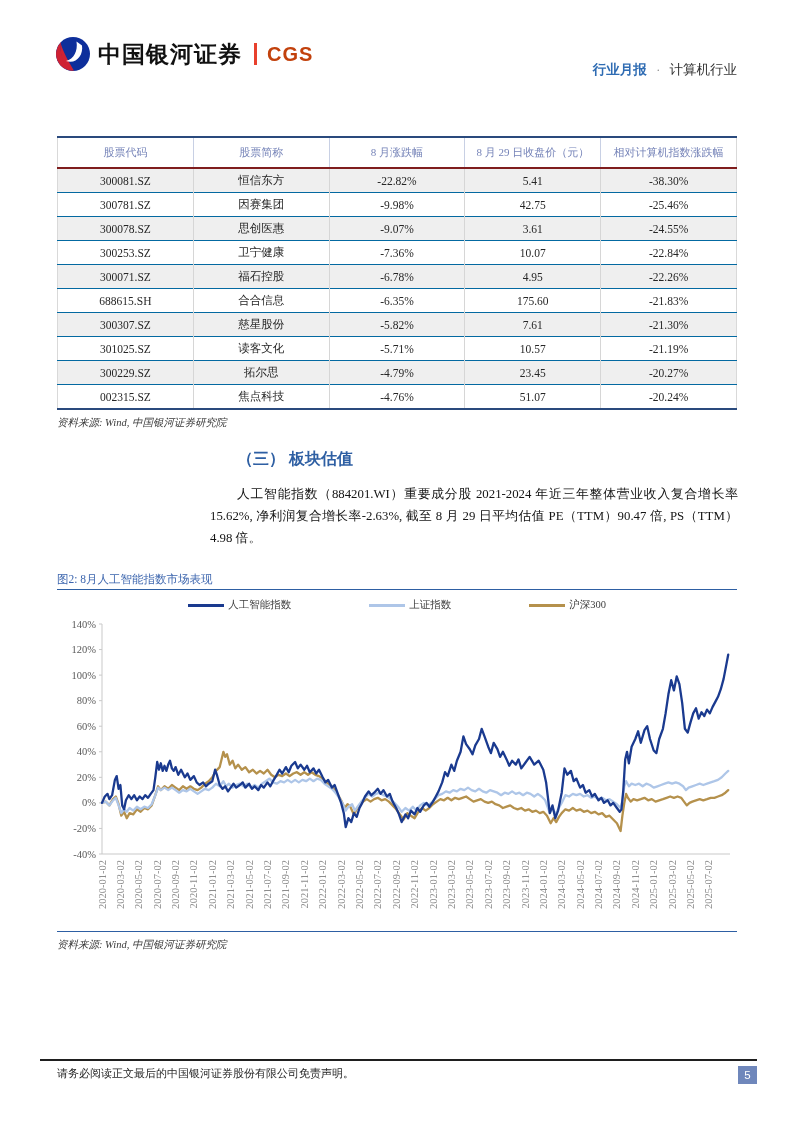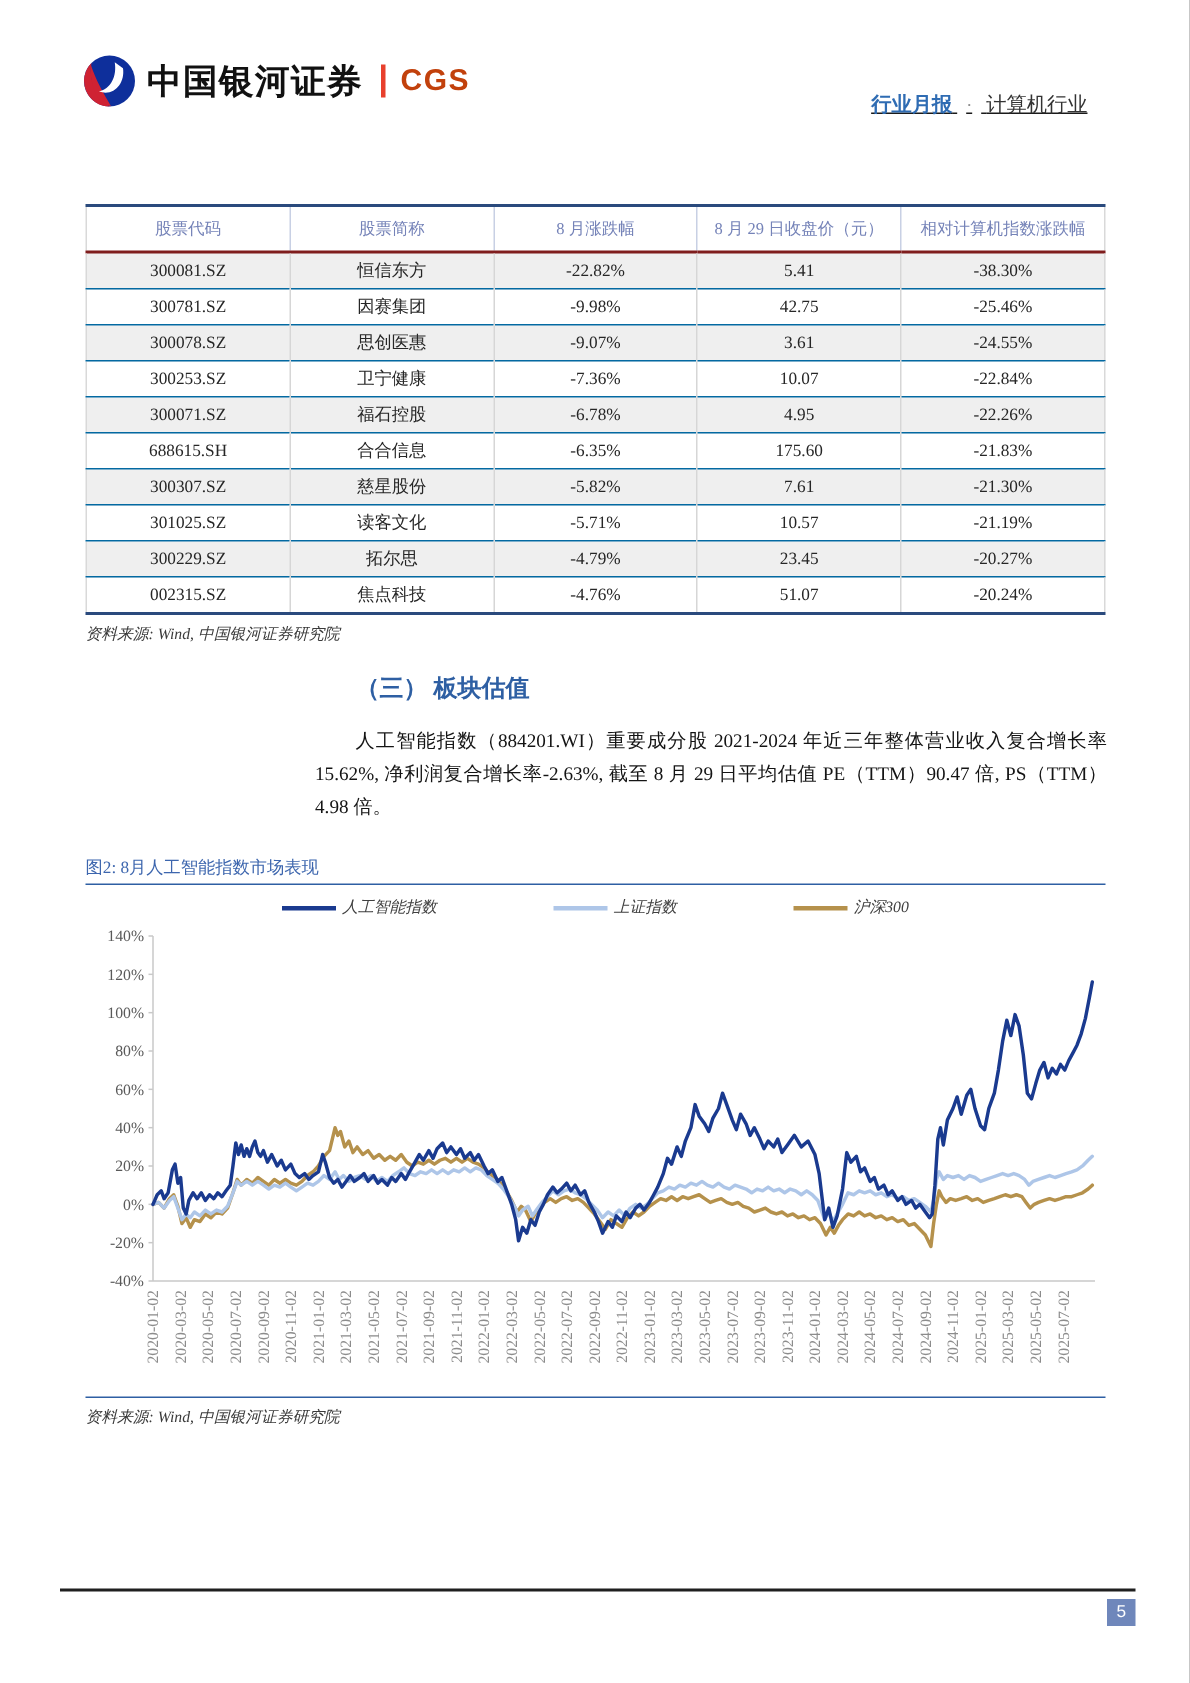--- a/index.html
+++ b/index.html
@@ -5,21 +5,21 @@
   html,body{margin:0;padding:0;background:#9b9b9b;}
   .page{position:relative;width:793px;height:1122px;margin:0 auto;background:#ffffff;
         font-family:"Liberation Serif","DejaVu Serif",serif;color:#1a1a1a;overflow:hidden;}
 
   
   .hdr-logo{position:absolute;top:36px;left:55px;display:flex;align-items:center;gap:7px;}
   .logo-mark{width:36px;height:36px;display:block;}
   .logo-cn{font-family:"Liberation Sans","DejaVu Sans",sans-serif;font-weight:bold;font-size:23px;color:#111;letter-spacing:1px;}
   .logo-bar{width:3px;height:22px;background:#e8402d;margin:0 3px 0 5px;}
   .logo-en{font-family:"Liberation Sans","DejaVu Sans",sans-serif;font-weight:bold;font-size:20px;color:#c2410c;letter-spacing:1px;}
-  .hdr-right{position:absolute;top:61px;right:68px;font-size:13.5px;white-space:nowrap;text-decoration:underline;}
+  .hdr-right{position:absolute;top:61px;right:56px;font-size:13.5px;white-space:nowrap;}
   .hdr-type{color:#2f6cb3;font-weight:bold;}
   .hdr-dot{color:#8a8a8a;margin:0 6px;font-size:12px;}
   .hdr-ind{color:#333;}
 
   
   .table-block{position:absolute;top:136px;left:57px;width:680px;}
   .table-title{font-size:11.5px;color:#3d66ae;margin-bottom:4px;}
   table.data{width:100%;border-collapse:collapse;table-layout:fixed;
              border-top:2px solid #2a4a7d;border-bottom:2px solid #2a4a7d;
              border-left:1px solid #d9d9d9;border-right:1px solid #d9d9d9;}
@@ -35,21 +35,21 @@
   
   .sec-heading{position:absolute;top:449px;left:237px;font-size:16px;font-weight:bold;color:#2e5fa3;}
   .sec-para{position:absolute;top:483px;left:210px;width:528px;font-size:12.8px;line-height:22px;
             text-align:justify;text-indent:27px;color:#141414;margin:0;}
 
   
   .chart-block{position:absolute;top:572px;left:57px;width:680px;}
   .chart-title{font-size:11.5px;color:#3d66ae;line-height:15px;}
   .chart-rule{border-top:1.5px solid #2e5fa3;margin-top:2px;}
   .legend{display:flex;justify-content:center;gap:78px;margin-top:8px;height:14px;align-items:center;
-          font-size:10.5px;color:#404040;font-style:italic;}
+          font-size:10.5px;color:#404040;}
   .legend-item{display:flex;align-items:center;gap:4px;}
   .legend-swatch{display:inline-block;width:36px;height:3px;}
   svg.chart{display:block;margin-top:1px;font-family:"Liberation Serif","DejaVu Serif",serif;overflow:visible;}
   .chart-rule2{border-top:1.5px solid #2e5fa3;margin-top:16px;}
 
   
   .footer{position:absolute;top:1059px;left:40px;width:717px;border-top:2.5px solid #1f1f1f;}
   .footer-text{display:inline-block;padding:5px 0 0 17px;font-size:11px;color:#262626;}
   .page-badge{position:absolute;right:0;top:5px;width:19px;height:18px;background:#6f87bb;color:#fff;
               text-align:center;line-height:18px;font-size:11.5px;
@@ -243,16 +243,17 @@
         <text transform="translate(655.4,247) rotate(-90)" text-anchor="end" font-size="10.5" fill="#8c8c8c">2025-07-02</text>
         <polyline points="45.0,189.9 48.7,188.6 52.4,192.4 56.0,186.1 58.8,183.5 61.6,191.2 64.3,202.7 67.1,198.8 69.8,205.2 72.6,200.1 76.3,201.4 79.9,196.3 83.6,198.8 87.3,195.0 91.0,196.3 94.7,192.4 98.3,182.2 101.1,173.3 103.8,177.1 107.5,173.3 111.2,175.8 114.9,172.0 118.6,174.6 122.2,177.1 125.9,173.3 129.6,175.8 133.3,173.3 136.9,175.8 140.6,177.1 144.3,174.6 148.0,170.7 151.7,168.2 155.3,164.3 159.0,157.9 162.7,154.1 166.4,138.8 168.2,143.9 170.0,141.3 172.8,151.6 175.6,147.7 178.3,155.4 181.1,151.6 184.8,156.7 188.4,154.1 192.1,159.2 195.8,156.7 199.5,160.5 203.1,157.9 206.8,160.5 210.5,156.7 214.2,161.8 217.9,164.3 221.5,161.8 225.2,163.1 228.9,160.5 232.6,163.1 236.3,160.5 239.9,159.2 243.6,161.8 247.3,159.2 251.0,161.8 254.6,159.2 258.3,161.8 262.0,163.1 265.7,165.6 269.4,169.4 273.0,172.0 276.7,175.8 280.4,180.9 284.1,187.3 287.7,195.0 290.5,191.2 293.3,193.7 296.9,201.4 299.7,196.3 302.5,192.4 306.1,188.6 309.8,186.1 313.5,188.6 317.2,186.1 320.8,184.8 324.5,187.3 328.2,186.1 331.9,188.6 335.6,192.4 339.2,196.3 342.9,201.4 346.6,206.5 350.3,200.1 353.9,202.7 357.6,205.2 361.3,198.8 365.0,195.0 368.7,197.6 372.3,195.0 376.0,191.2 379.7,188.6 383.4,186.1 387.0,187.3 390.7,184.8 394.4,187.3 398.1,184.8 401.8,186.1 405.4,184.8 409.1,183.5 412.8,186.1 416.5,188.6 420.1,187.3 423.8,186.1 427.5,188.6 431.2,189.9 434.9,188.6 438.5,191.2 442.2,192.4 445.9,195.0 449.6,193.7 453.2,192.4 456.9,195.0 460.6,196.3 464.3,195.0 468.0,197.6 471.6,196.3 475.3,198.8 479.0,197.6 482.7,200.1 486.3,198.8 490.0,202.7 493.7,210.3 496.5,205.2 499.2,209.1 502.0,203.9 504.7,200.1 508.4,196.3 512.1,197.6 515.8,195.0 519.4,197.6 523.1,196.3 526.8,198.8 530.5,197.6 534.2,200.1 537.8,198.8 541.5,201.4 545.2,200.1 548.9,203.9 552.5,202.7 556.2,206.5 559.9,210.3 563.6,218.0 565.4,202.7 567.3,189.9 569.1,180.9 570.9,184.8 573.7,188.6 576.5,186.1 580.1,187.3 583.8,186.1 587.5,184.8 591.2,187.3 594.8,186.1 598.5,188.6 602.2,187.3 605.9,186.1 609.6,184.8 613.2,183.5 616.9,184.8 620.6,183.5 624.3,184.8 627.0,188.6 629.8,192.4 632.5,189.9 635.3,188.6 639.0,187.3 642.7,186.1 646.3,187.3 650.0,186.1 653.7,184.8 657.4,184.8 661.0,183.5 664.7,182.2 668.4,179.7 671.2,177.1" fill="none" stroke="#b5914c" stroke-width="2.3" stroke-linejoin="round" stroke-linecap="round"></polyline>
         <polyline points="45.0,189.9 48.7,188.6 52.4,192.4 56.0,187.3 58.8,184.8 61.6,192.4 64.3,200.1 67.1,196.3 69.8,198.8 72.6,195.0 76.3,197.6 79.9,193.7 83.6,196.3 87.3,193.7 91.0,195.0 94.7,191.2 98.3,182.2 101.1,174.6 103.8,177.1 107.5,174.6 111.2,177.1 114.9,174.6 118.6,177.1 122.2,179.7 125.9,177.1 129.6,178.4 133.3,175.8 136.9,178.4 140.6,180.9 144.3,178.4 148.0,175.8 151.7,177.1 155.3,174.6 159.0,170.7 162.7,173.3 166.4,168.2 169.1,173.3 171.9,170.7 175.6,174.6 179.2,172.0 182.9,170.7 186.6,173.3 190.3,170.7 194.0,174.6 197.6,172.0 201.3,174.6 205.0,170.7 208.7,168.2 212.3,165.6 216.0,169.4 219.7,170.7 223.4,168.2 227.1,169.4 230.7,166.9 234.4,169.4 238.1,166.9 241.8,169.4 245.4,166.9 249.1,168.2 252.8,165.6 256.5,168.2 260.2,165.6 263.8,166.9 267.5,170.7 271.2,173.3 274.9,175.8 278.5,179.7 282.2,184.8 285.9,191.2 288.7,197.6 291.4,193.7 295.1,191.2 297.9,197.6 300.6,193.7 304.3,188.6 308.0,184.8 311.6,180.9 315.3,183.5 319.0,180.9 322.7,179.7 326.4,182.2 330.0,183.5 333.7,186.1 337.4,189.9 341.1,193.7 344.7,198.8 348.4,195.0 352.1,197.6 355.8,193.7 359.5,197.6 363.1,192.4 366.8,189.9 370.5,192.4 374.2,189.9 377.8,186.1 381.5,182.2 385.2,180.9 388.9,178.4 392.6,179.7 396.2,177.1 399.9,178.4 403.6,175.8 407.3,177.1 411.0,174.6 414.6,177.1 418.3,178.4 422.0,175.8 425.7,178.4 429.3,179.7 433.0,177.1 436.7,178.4 440.4,179.7 444.1,182.2 447.7,179.7 451.4,180.9 455.1,178.4 458.8,180.9 462.4,179.7 466.1,182.2 469.8,179.7 473.5,180.9 477.2,183.5 480.8,180.9 484.5,183.5 488.2,187.3 492.8,200.1 495.5,195.0 498.3,201.4 501.1,196.3 504.7,189.9 508.4,182.2 512.1,183.5 515.8,180.9 519.4,182.2 523.1,180.9 526.8,183.5 530.5,182.2 534.2,184.8 537.8,183.5 541.5,186.1 545.2,184.8 548.9,187.3 552.5,186.1 556.2,188.6 559.9,191.2 563.6,195.0 565.4,187.3 567.3,173.3 569.1,168.2 571.9,173.3 574.6,170.7 578.3,172.0 582.0,170.7 585.7,173.3 589.3,170.7 593.0,172.0 596.7,174.6 600.4,173.3 604.0,172.0 607.7,170.7 611.4,169.4 615.1,170.7 618.8,169.4 622.4,170.7 626.1,173.3 628.9,177.1 631.6,174.6 635.3,173.3 639.0,172.0 642.7,170.7 646.3,172.0 650.0,170.7 653.7,169.4 657.4,168.2 661.0,166.9 664.7,164.3 668.4,160.5 671.2,157.9" fill="none" stroke="#aec6e8" stroke-width="2.3" stroke-linejoin="round" stroke-linecap="round"></polyline>
         <polyline points="45.0,189.9 47.8,183.5 50.5,180.9 52.4,186.1 55.1,182.2 57.9,166.9 59.7,163.1 61.6,175.8 63.4,172.0 65.2,192.4 67.1,196.3 68.9,187.3 71.7,182.2 74.4,186.1 77.2,182.2 79.9,187.3 82.7,183.5 85.5,186.1 88.2,182.2 91.0,184.8 93.7,180.9 96.5,177.1 98.3,164.3 100.2,149.0 102.0,156.7 103.8,150.3 105.7,157.9 107.5,152.8 109.4,157.9 111.2,151.6 113.0,147.7 114.9,155.4 116.7,157.9 118.6,154.1 121.3,161.8 124.1,156.7 127.8,164.3 130.5,160.5 133.3,166.9 136.9,163.1 139.7,169.4 142.5,172.0 146.1,169.4 148.9,173.3 151.7,170.7 155.3,168.2 158.1,156.7 159.9,161.8 162.7,172.0 165.5,175.8 168.2,173.3 171.0,178.4 173.7,174.6 176.5,170.7 179.2,174.6 182.9,172.0 185.7,169.4 188.4,174.6 192.1,170.7 194.9,175.8 197.6,173.3 201.3,177.1 204.1,172.0 206.8,174.6 210.5,169.4 213.3,173.3 216.0,168.2 219.7,161.8 222.5,156.7 225.2,160.5 228.9,154.1 231.7,159.2 234.4,152.8 238.1,149.0 240.8,155.4 243.6,151.6 247.3,156.7 250.0,152.8 252.8,159.2 256.5,155.4 259.2,160.5 262.0,156.7 265.7,164.3 268.4,169.4 271.2,166.9 274.9,174.6 277.6,172.0 280.4,179.7 284.1,189.9 286.8,200.1 288.7,214.2 291.4,205.2 294.2,209.1 296.9,200.1 299.7,203.9 302.5,195.0 305.2,189.9 308.0,183.5 311.6,178.4 314.4,182.2 317.2,179.7 320.8,175.8 323.6,180.9 326.4,177.1 330.0,183.5 332.8,180.9 335.6,188.6 339.2,195.0 342.0,201.4 344.7,209.1 348.4,201.4 351.2,205.2 353.9,197.6 357.6,201.4 360.4,195.0 363.1,198.8 366.8,192.4 369.6,189.9 372.3,193.7 376.0,188.6 378.8,183.5 381.5,178.4 385.2,169.4 388.0,159.2 390.7,163.1 394.4,151.6 397.2,157.9 399.9,147.7 403.6,138.8 406.4,123.4 409.1,131.1 412.8,136.2 415.5,141.3 418.3,132.4 422.0,126.0 424.7,115.8 427.5,123.4 431.2,133.7 433.9,140.1 436.7,129.8 440.4,136.2 443.1,143.9 445.9,138.8 449.6,146.4 452.3,152.8 455.1,147.7 458.8,151.6 461.5,146.4 464.3,155.4 468.0,150.3 472.6,143.9 477.2,151.6 481.7,147.7 486.3,156.7 489.1,169.4 492.8,200.1 495.5,192.4 498.3,205.2 501.1,197.6 504.7,179.7 507.5,155.4 510.3,161.8 513.9,157.9 516.7,168.2 519.4,165.6 523.1,174.6 525.9,172.0 528.6,179.7 532.3,177.1 535.1,183.5 537.8,180.9 541.5,187.3 544.3,184.8 547.0,189.9 550.7,187.3 553.5,192.4 556.2,189.9 559.9,195.0 562.7,198.8 564.5,196.3 566.3,177.1 568.2,146.4 570.0,138.8 571.9,150.3 574.6,133.7 578.3,126.0 581.1,118.3 583.8,129.8 587.5,117.1 590.2,113.2 593.0,126.0 596.7,137.5 599.4,140.1 602.2,126.0 605.9,115.8 608.6,100.4 611.4,81.3 614.2,67.2 616.9,77.4 619.7,63.4 622.4,71.1 625.2,90.2 627.9,115.8 630.7,119.6 633.5,109.4 636.2,100.4 639.0,95.3 641.7,105.6 644.5,99.2 647.3,103.0 650.0,96.6 652.8,100.4 655.5,94.1 658.3,88.9 661.0,83.8 663.8,76.2 666.6,65.9 669.3,51.9 671.2,41.7" fill="none" stroke="#1a3a8f" stroke-width="2.3" stroke-linejoin="round" stroke-linecap="round"></polyline>
       </svg>
     <div class="chart-rule2"></div>
     <div class="source-note">资料来源: Wind, 中国银河证券研究院</div>
   </div>
 
   <div class="footer">
+    <span class="footer-text">请务必阅读正文最后的中国银河证券股份有限公司免责声明。</span>
     <span class="page-badge">5</span>
   </div>
 
 </div>
 
 </body></html>

